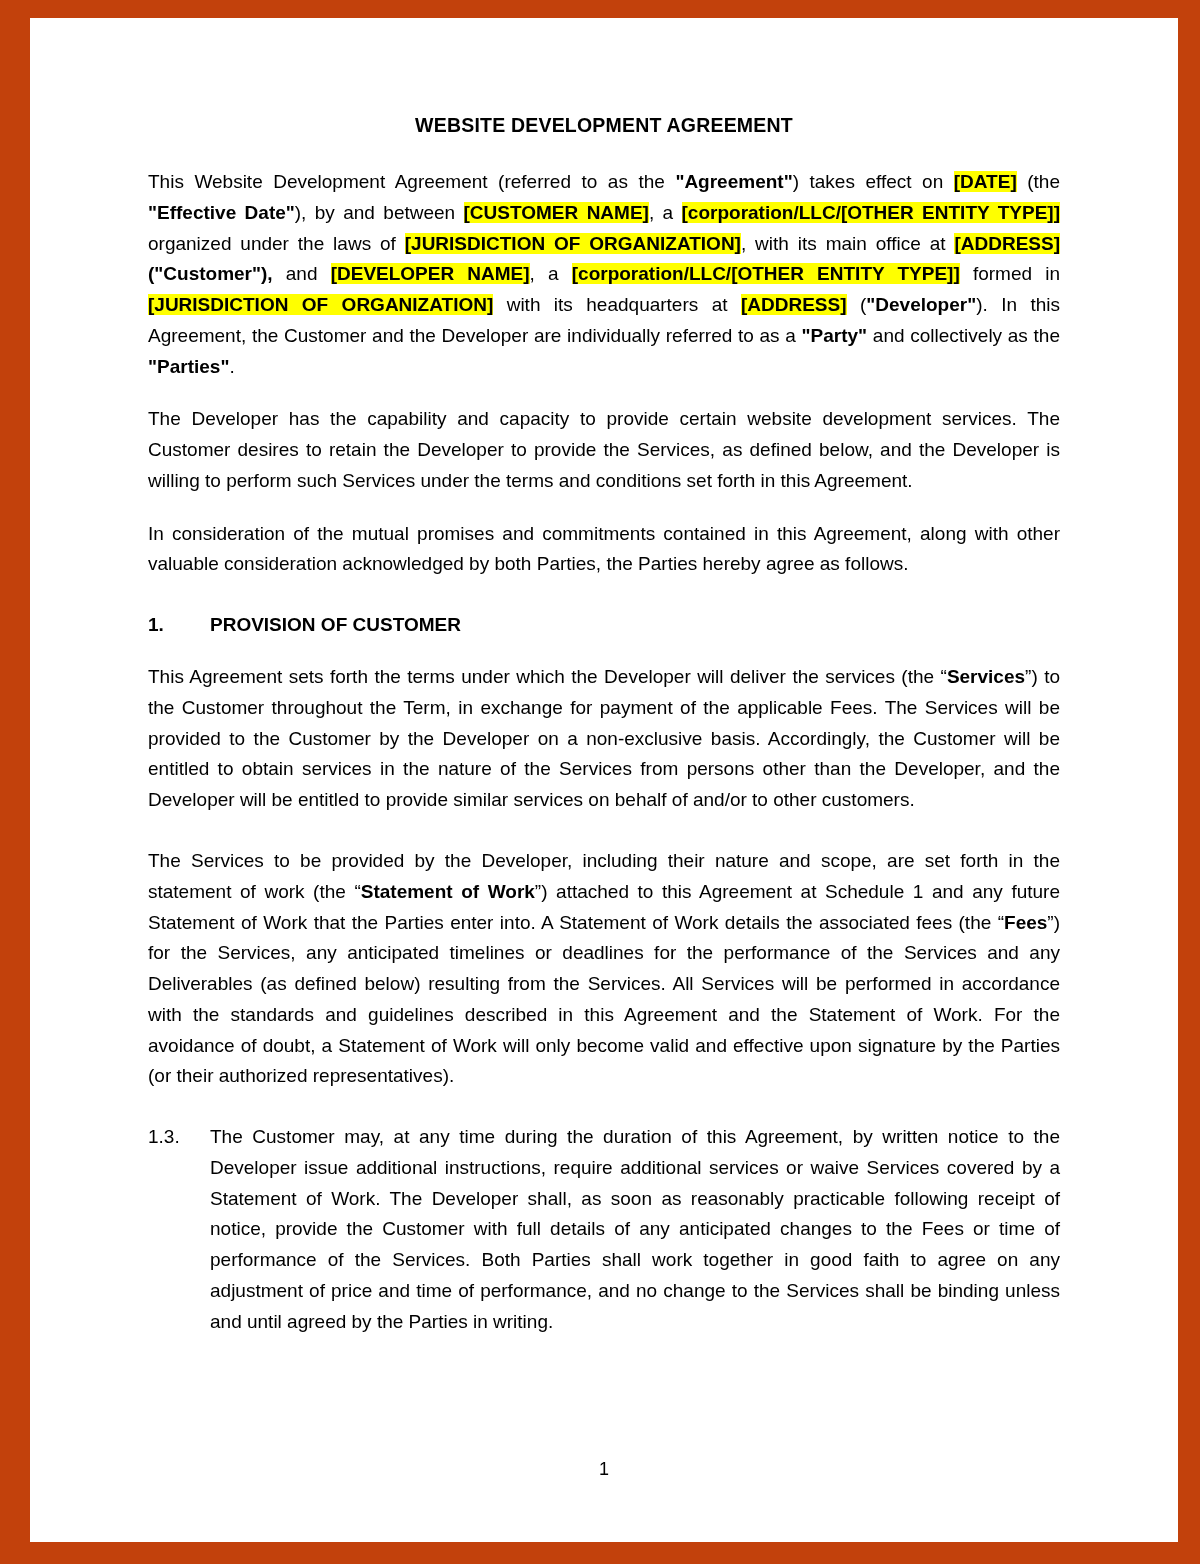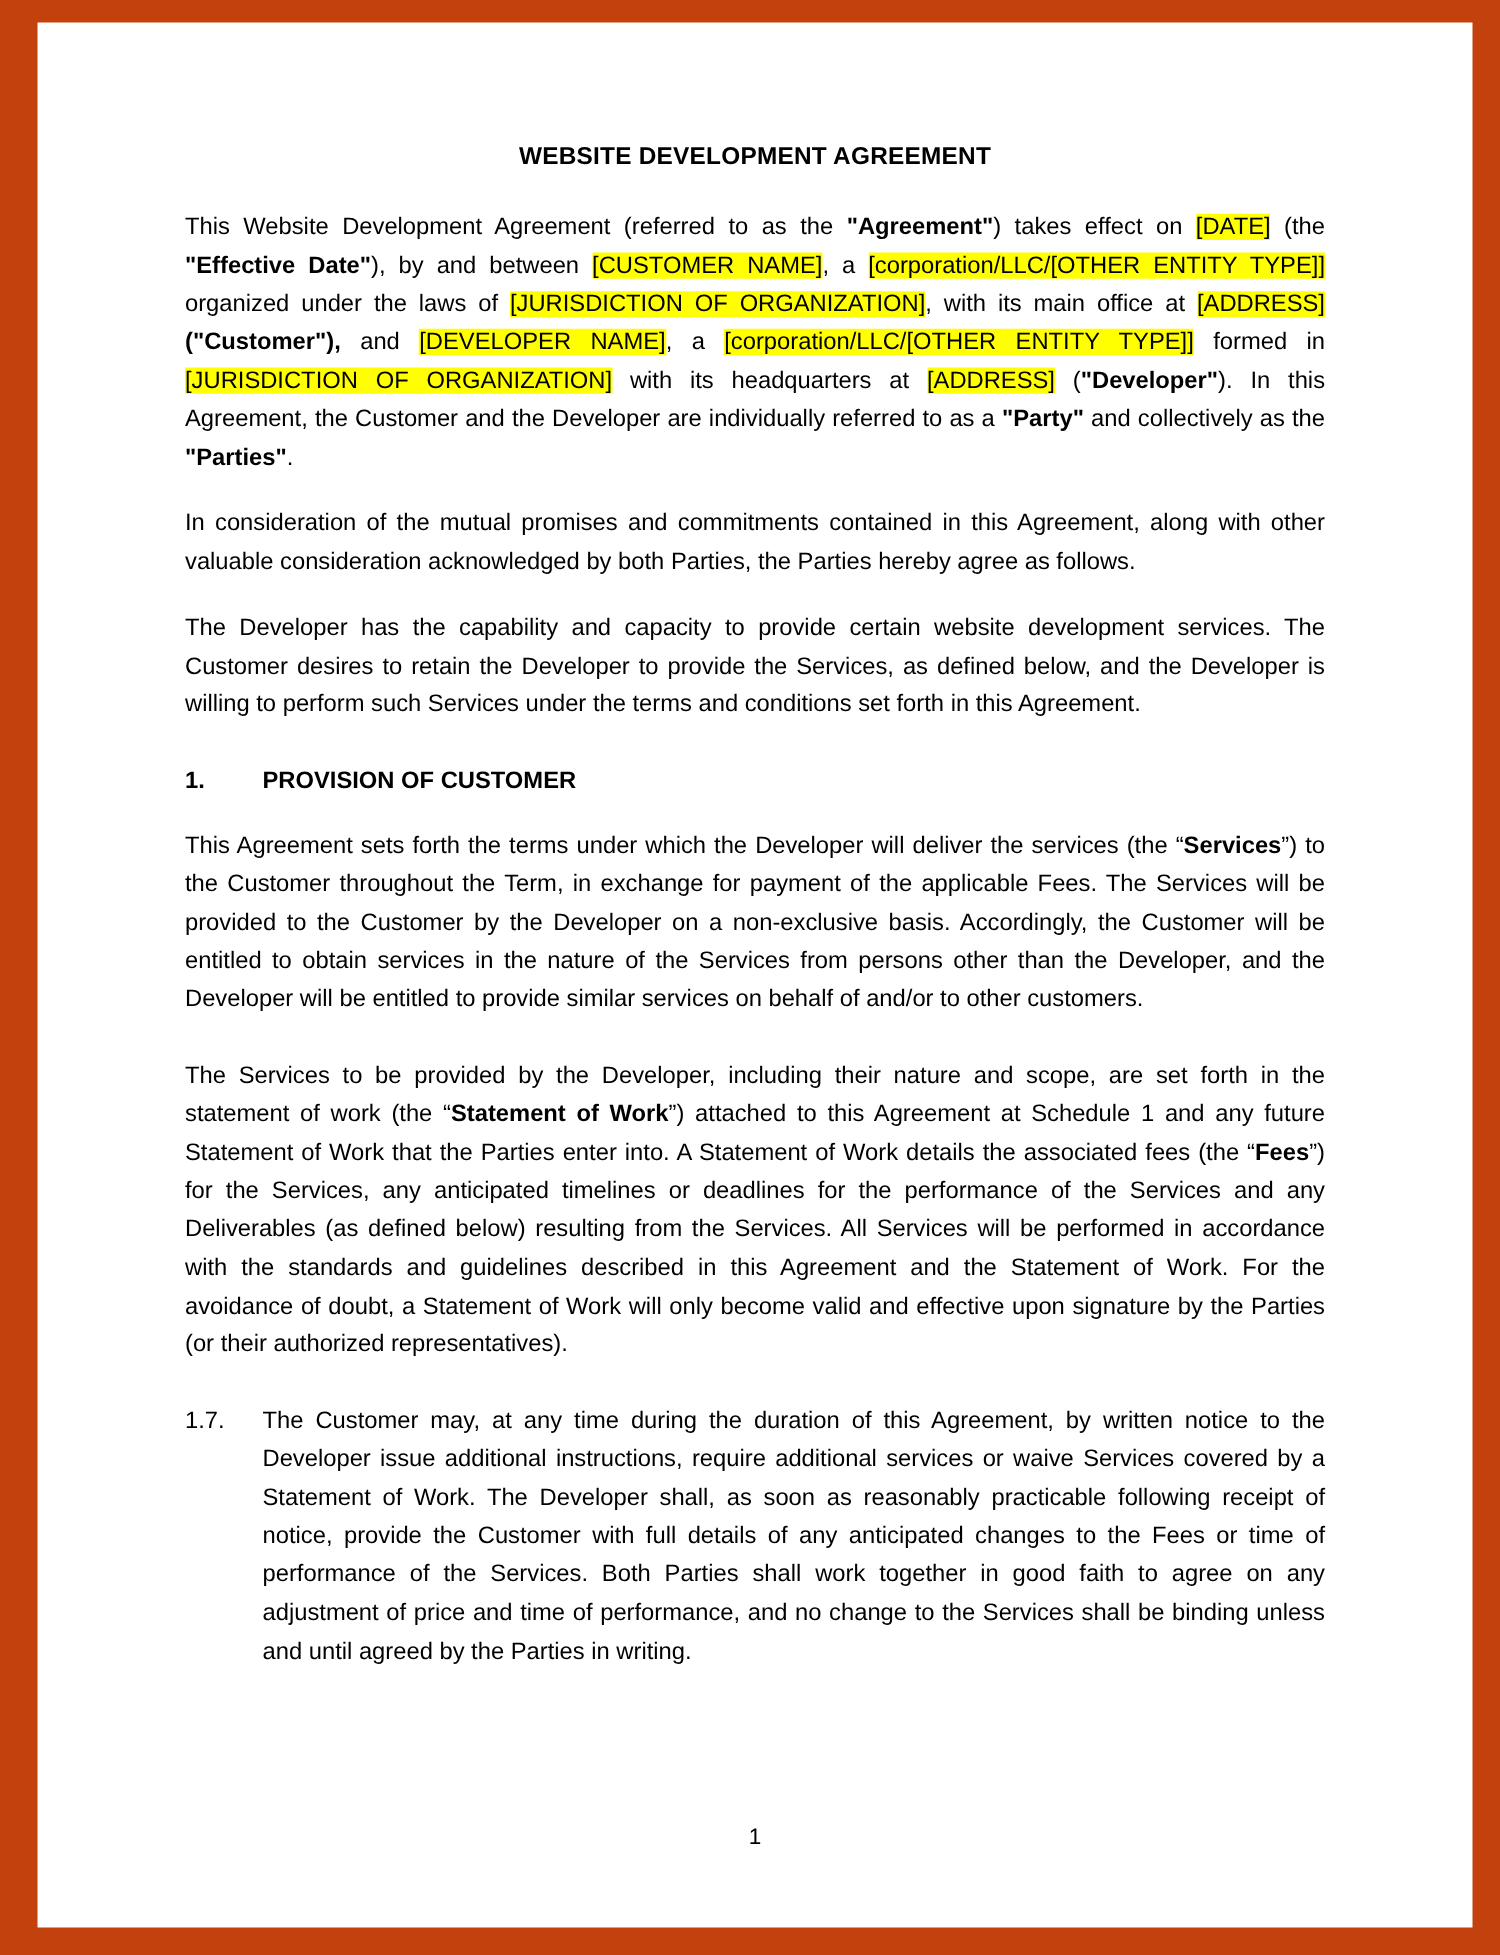--- a/index.html
+++ b/index.html
@@ -38,20 +38,21 @@
   }
   p.body-text {
     font-size: 19px;
     line-height: 1.62;
     color: #000;
     text-align: justify;
     margin: 0 0 22px 0;
   }
   .hl {
     background: #ffff00;
+    font-weight: bold;
   }
   .b { font-weight: bold; }
 
   .section-heading {
     display: flex;
     margin: 34px 0 26px 0;
     font-weight: bold;
     font-size: 19px;
     color: #000;
   }
@@ -92,42 +93,42 @@
 
 <div class="page-frame">
   <div class="page">
 
     <div class="doc-title">WEBSITE DEVELOPMENT AGREEMENT</div>
 
     <p class="body-text">
       <span>This Website Development Agreement (referred to as the </span><span class="b">"Agreement"</span><span>) takes effect on </span><span class="hl">[DATE]</span><span> (the </span><span class="b">"Effective Date"</span><span>), by and between </span><span class="hl">[CUSTOMER NAME]</span><span>, a </span><span class="hl">[corporation/LLC/[OTHER ENTITY TYPE]]</span><span> organized under the laws of </span><span class="hl">[JURISDICTION OF ORGANIZATION]</span><span>, with its main office at </span><span class="hl">[ADDRESS]</span><span> </span><span class="b">("Customer"),</span><span> and </span><span class="hl">[DEVELOPER NAME]</span><span>, a </span><span class="hl">[corporation/LLC/[OTHER ENTITY TYPE]]</span><span> formed in </span><span class="hl">[JURISDICTION OF ORGANIZATION]</span><span> with its headquarters at </span><span class="hl">[ADDRESS]</span><span> (</span><span class="b">"Developer"</span><span>). In this Agreement, the Customer and the Developer are individually referred to as a </span><span class="b">"Party"</span><span> and collectively as the </span><span class="b">"Parties"</span><span>.</span>
     </p>
 
+    <p class="body-text">The Developer has the capability and capacity to provide certain website development services. The Customer desires to retain the Developer to provide the Services, as defined below, and the Developer is willing to perform such Services under the terms and conditions set forth in this Agreement.</p>
+
     <p class="body-text">In consideration of the mutual promises and commitments contained in this Agreement, along with other valuable consideration acknowledged by both Parties, the Parties hereby agree as follows.</p>
-
-    <p class="body-text">The Developer has the capability and capacity to provide certain website development services. The Customer desires to retain the Developer to provide the Services, as defined below, and the Developer is willing to perform such Services under the terms and conditions set forth in this Agreement.</p>
 
     <div class="section-heading">
       <span class="num">1.</span>
       <span>PROVISION OF CUSTOMER</span>
     </div>
 
     <div class="clause">
       <div class="text">
         <span>This Agreement sets forth the terms under which the Developer will deliver the services (the “</span><span class="b">Services</span><span>”) to the Customer throughout the Term, in exchange for payment of the applicable Fees. The Services will be provided to the Customer by the Developer on a non-exclusive basis. Accordingly, the Customer will be entitled to obtain services in the nature of the Services from persons other than the Developer, and the Developer will be entitled to provide similar services on behalf of and/or to other customers.</span>
       </div>
     </div>
 
     <div class="clause">
       <div class="text">
         <span>The Services to be provided by the Developer, including their nature and scope, are set forth in the statement of work (the “</span><span class="b">Statement of Work</span><span>”) attached to this Agreement at Schedule 1 and any future Statement of Work that the Parties enter into. A Statement of Work details the associated fees (the “</span><span class="b">Fees</span><span>”) for the Services, any anticipated timelines or deadlines for the performance of the Services and any Deliverables (as defined below) resulting from the Services. All Services will be performed in accordance with the standards and guidelines described in this Agreement and the Statement of Work. For the avoidance of doubt, a Statement of Work will only become valid and effective upon signature by the Parties (or their authorized representatives).</span>
       </div>
     </div>
 
     <div class="clause">
-      <div class="num">1.7.</div>
+      <div class="num">1.3.</div>
       <div class="text">The Customer may, at any time during the duration of this Agreement, by written notice to the Developer issue additional instructions, require additional services or waive Services covered by a Statement of Work. The Developer shall, as soon as reasonably practicable following receipt of notice, provide the Customer with full details of any anticipated changes to the Fees or time of performance of the Services. Both Parties shall work together in good faith to agree on any adjustment of price and time of performance, and no change to the Services shall be binding unless and until agreed by the Parties in writing.</div>
     </div>
 
     <div class="page-number">1</div>
 
   </div>
 </div>
 
 </body></html>

